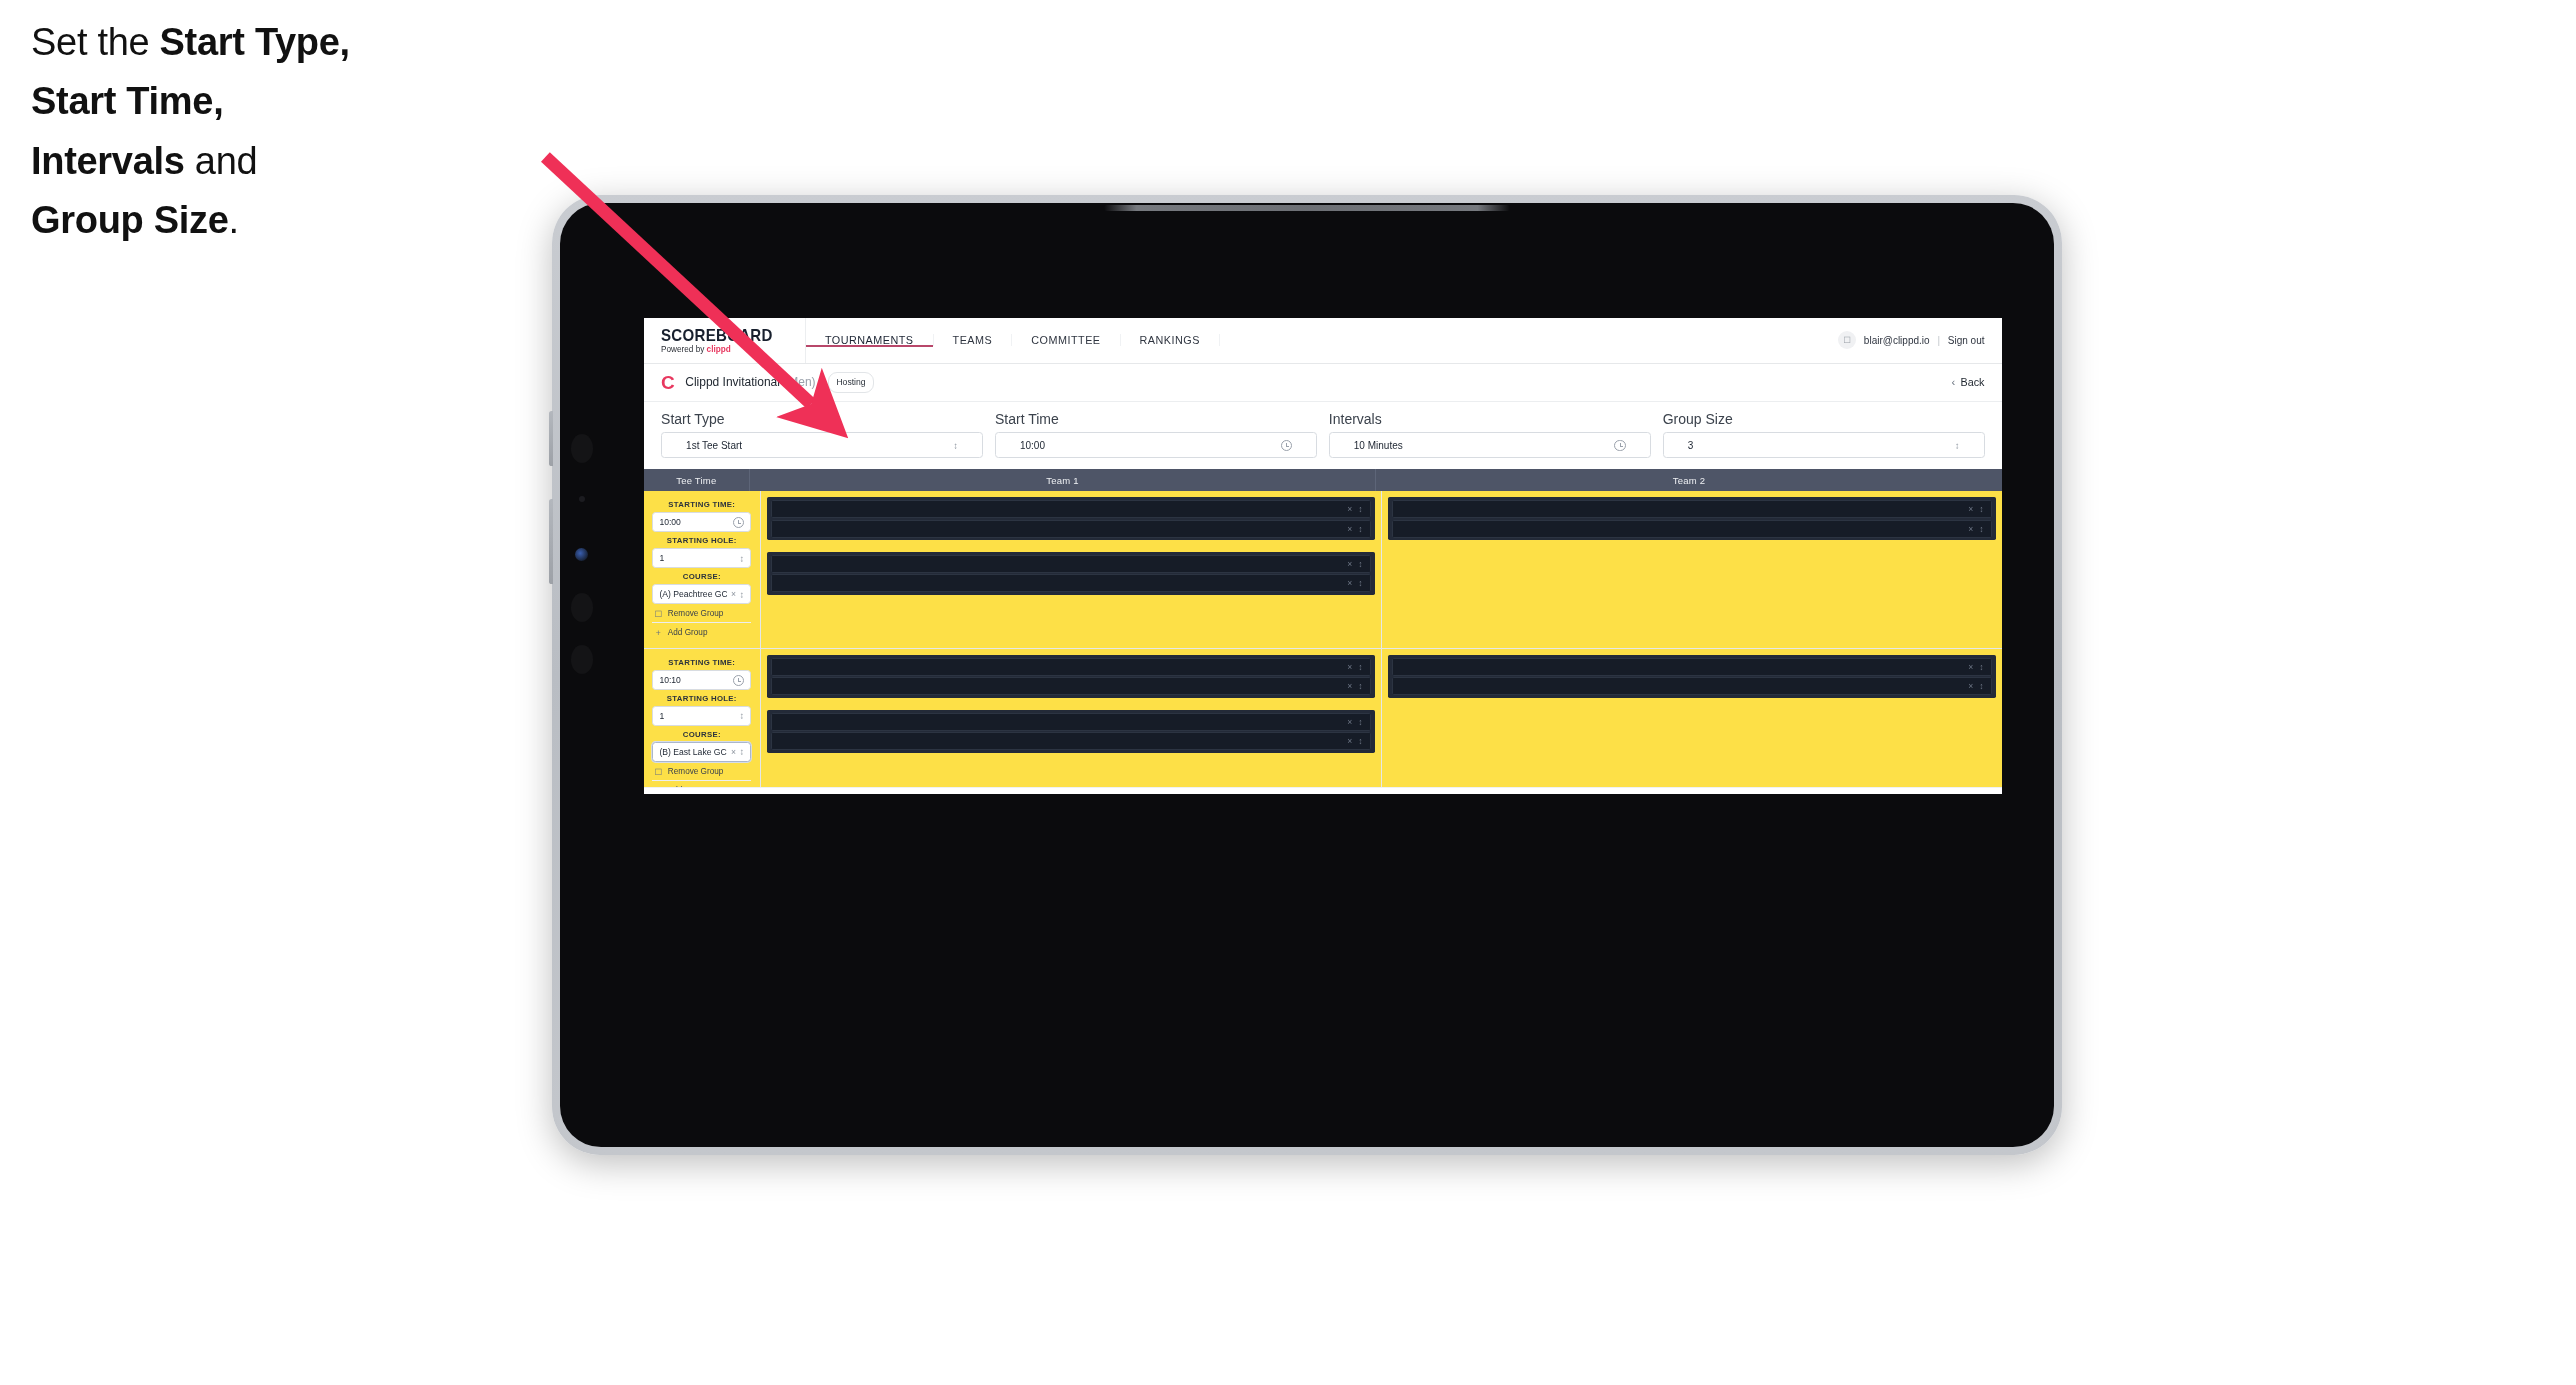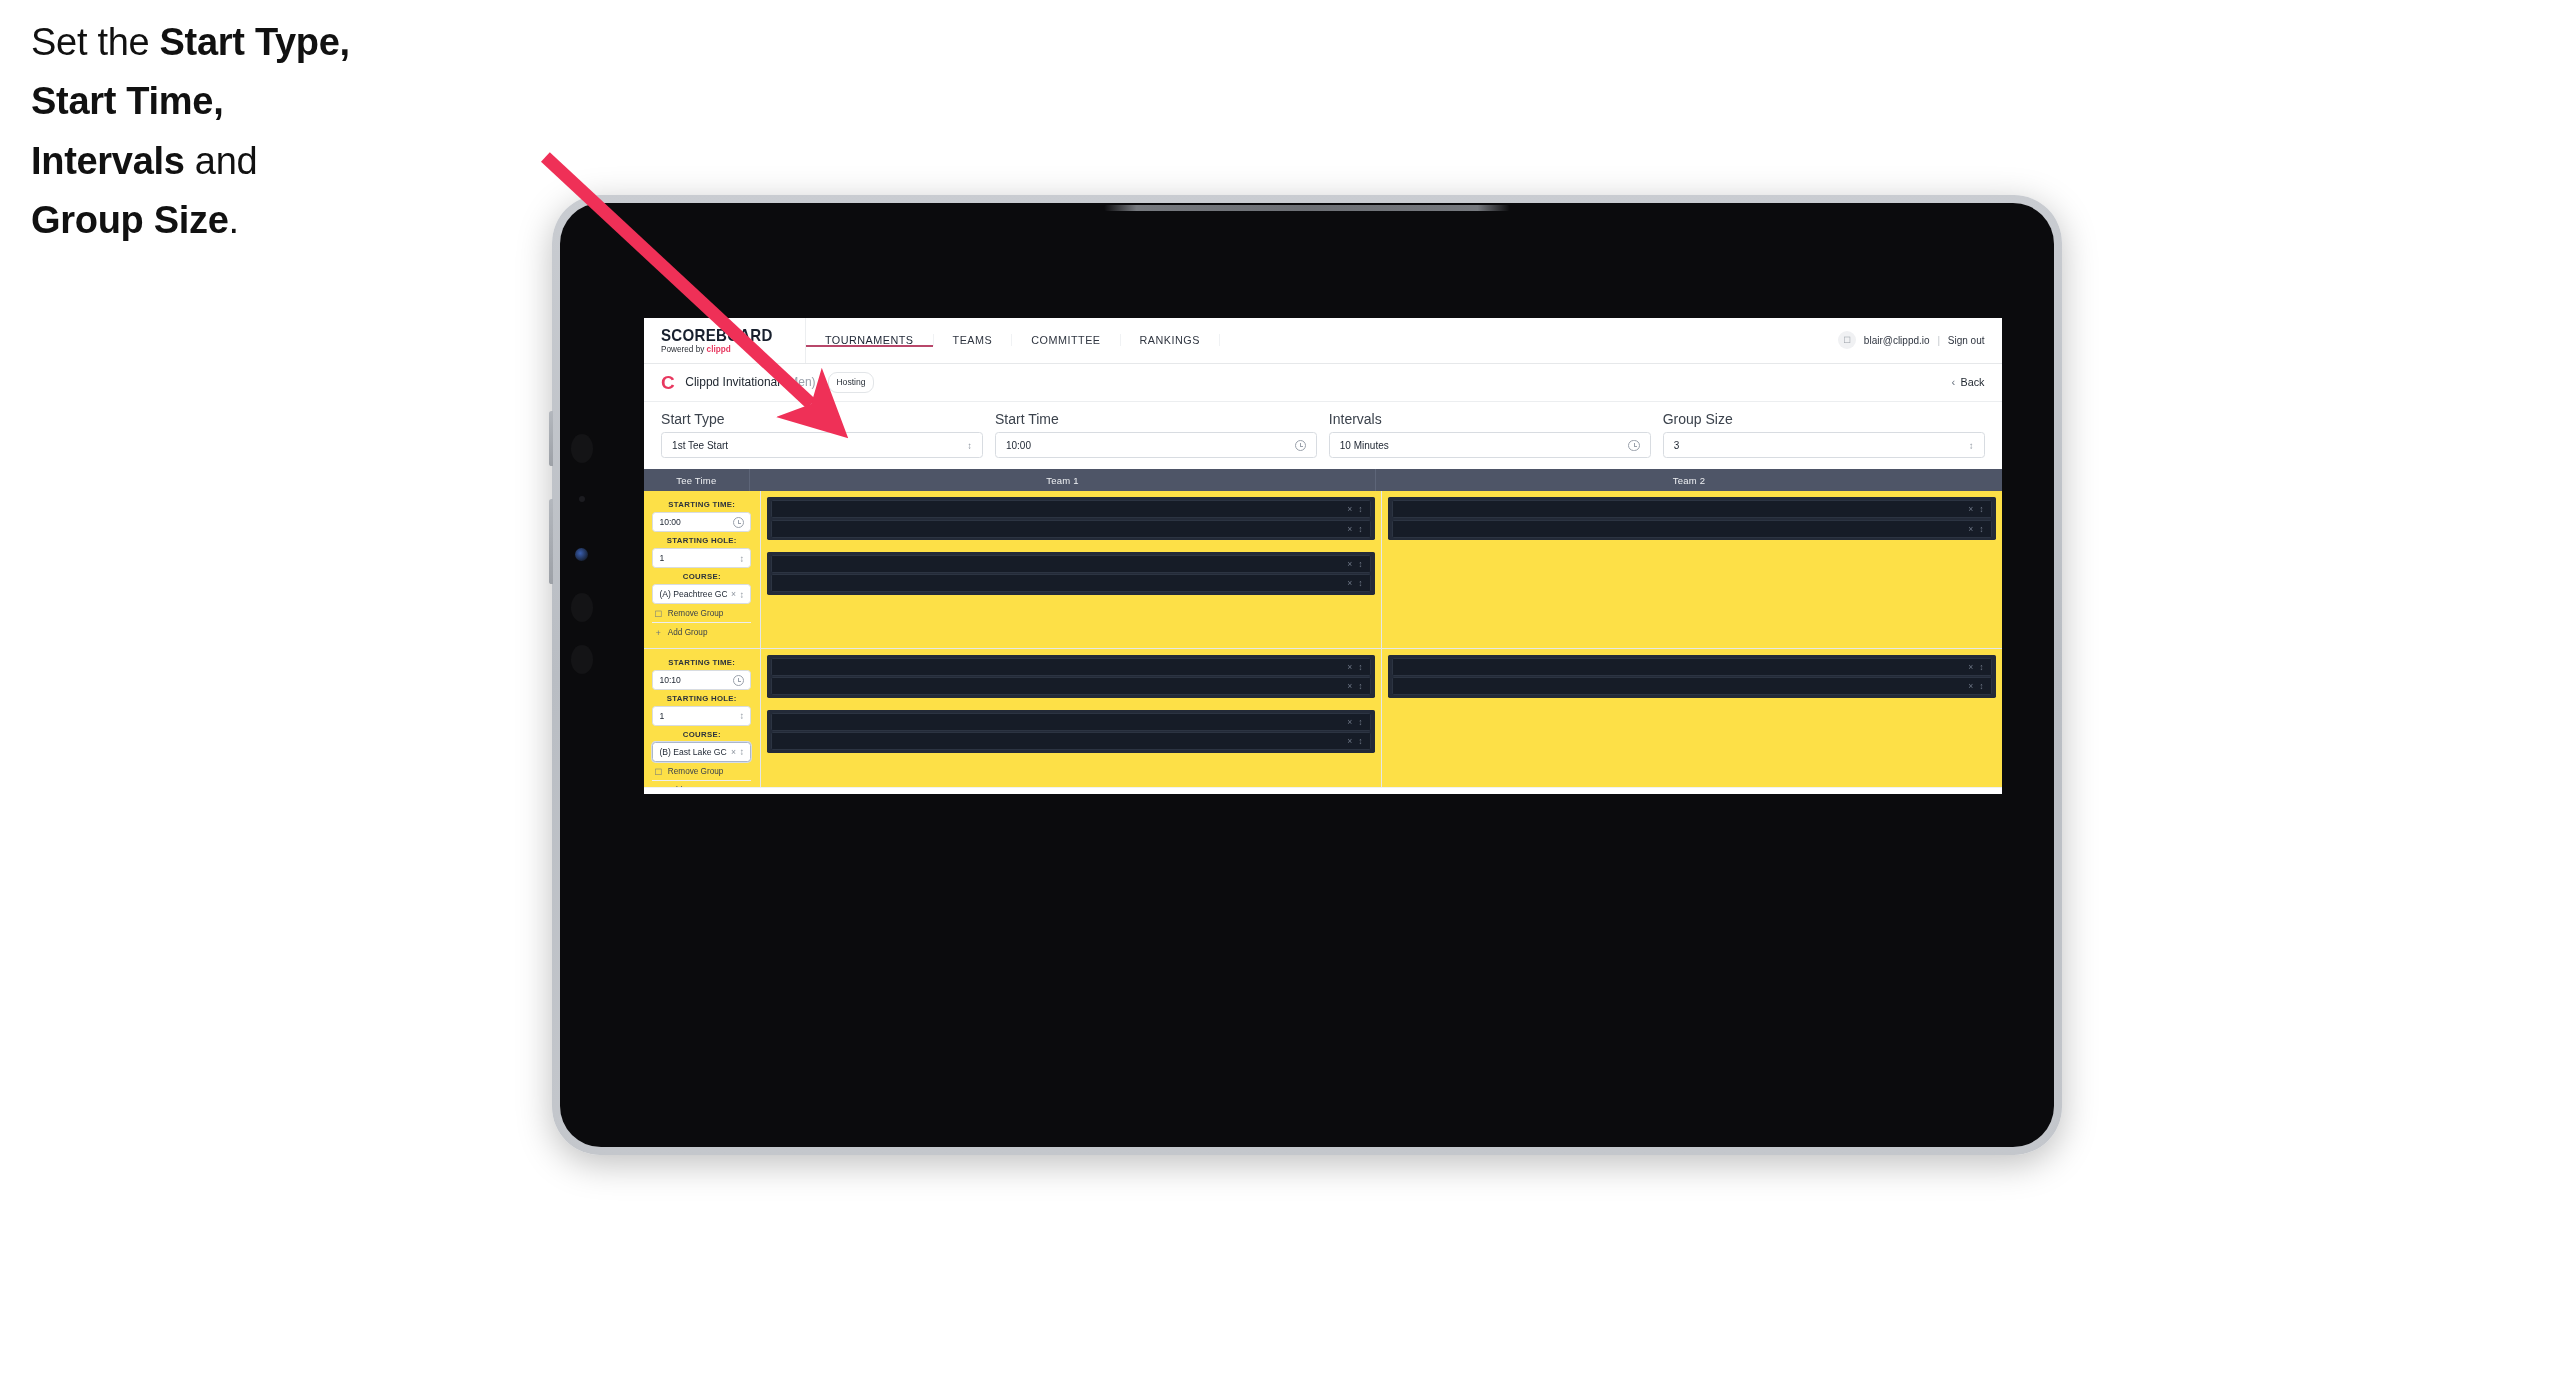--- a/index.html
+++ b/index.html
@@ -159,21 +159,21 @@
   .formrow {
     display:flex; gap: 12px;
     padding: 9.5px 17.3px 10.4px 17.3px;
     background:#fff;
   }
   .field { flex:1; }
   .field-label { font-size: 14px; color:#3b424c; margin-bottom: 5.2px; }
   .input {
     height: 26px; border:0.9px solid #d8dce1; border-radius:3.5px;
     background:#fff; display:flex; align-items:center;
-    padding: 0 10px; font-size: 10px; color:#1c2430;
+    padding: 0 24px; font-size: 10px; color:#1c2430;
     position:relative; cursor:pointer;
   }
   .input .val { flex:1; }
   .icon-stepper { color:#8b939d; font-size: 9.5px; line-height:1; }
   .icon-clock {
     width:11.2px; height:11.2px; border:1.1px solid #9aa1ab; border-radius:50%;
     position:relative; flex:0 0 auto;
   }
   .icon-clock:before {
     content:""; position:absolute; left:4.3px; top:2.2px; width:1px; height:3.9px; background:#9aa1ab;

